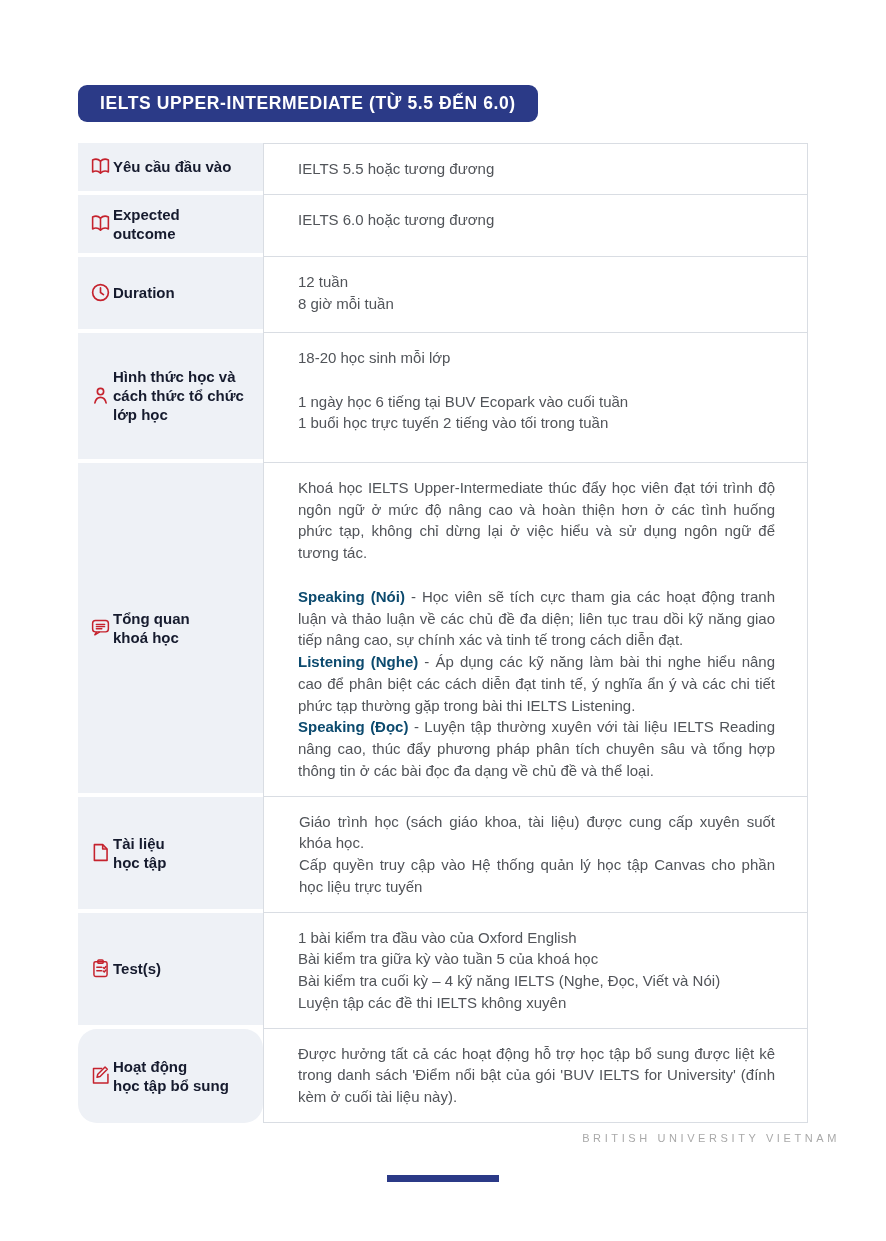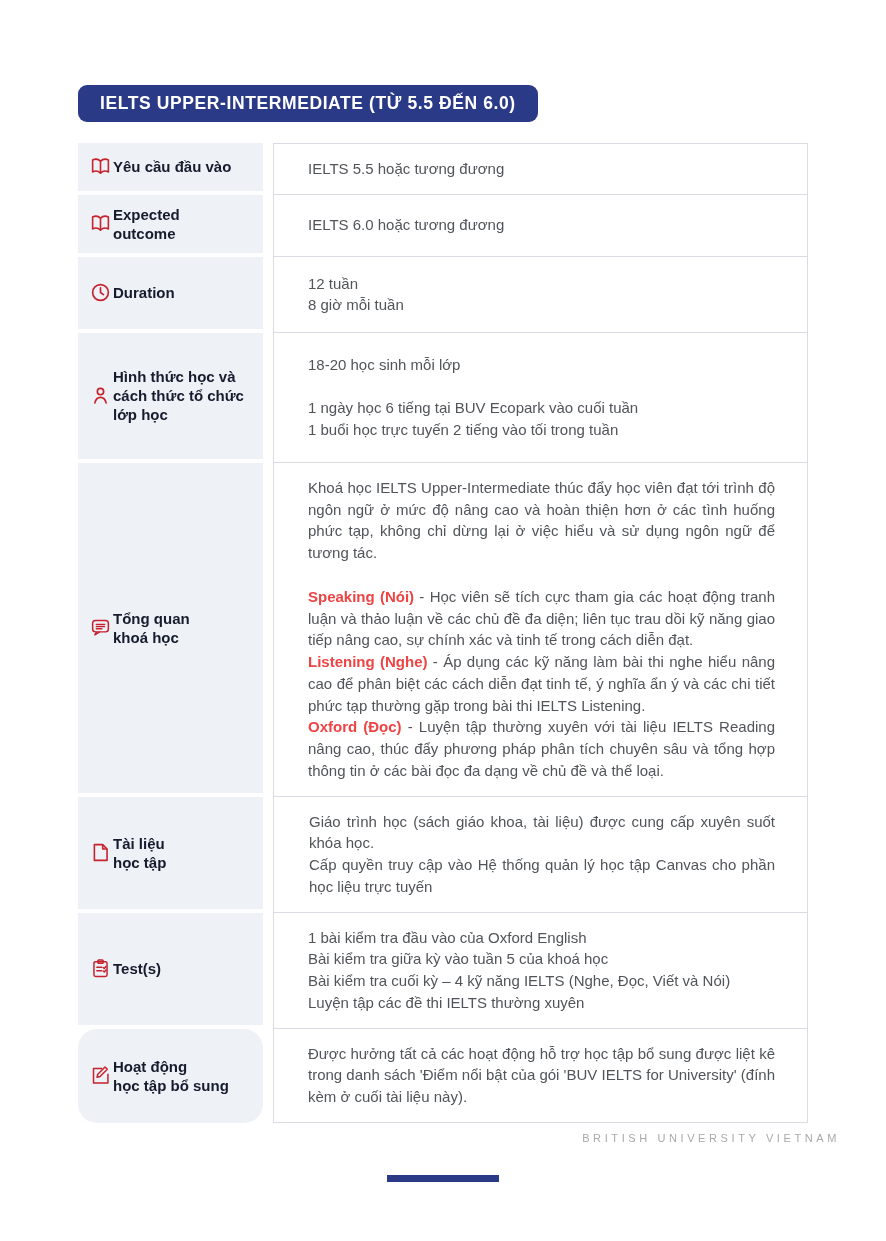--- a/index.html
+++ b/index.html
@@ -74,31 +74,30 @@
 
   .cell-right {
     flex: 1;
     background: #ffffff;
     border-left: 1px solid #d9dde3;
     border-right: 1px solid #d9dde3;
     border-bottom: 1px solid #d9dde3;
     padding: 14px 32px 14px 34px;
     display: flex;
     flex-direction: column;
-    justify-content: center;
-    margin-left: 10px;
+    justify-content: flex-start;
   }
   .row:first-child .cell-right { border-top: 1px solid #d9dde3; }
 
   .cell-right p {
     font-size: 15px;
     color: #515459;
     line-height: 1.45;
   }
-  .cell-right p strong { color: #ef4444; }
+  .cell-right p strong { color: #0c4a6e; }
   .cell-right p.gap-after { margin-bottom: 22px; }
   .cell-right.justify p { text-align: justify; }
 
   
   .row:nth-child(1) .cell-right { min-height: 49px; }
   .row:nth-child(2) .cell-right { min-height: 49px; }
   .row:nth-child(3) .cell-right { min-height: 76px; }
   .row:nth-child(4) .cell-right { min-height: 130px; }
   .row:nth-child(6) .cell-right { min-height: 90px; padding-left: 35px; }
   .row:nth-child(7) .cell-right { min-height: 104px; }
@@ -205,21 +204,21 @@
               <path d="M7.3 8.6h9.4M7.3 11h9.4M7.3 13.4h6.2" stroke-linecap="round"></path>
             </svg>
           </span>
           <span class="label">Tổng quan
 khoá học</span>
         </div>
         <div class="cell-right justify">
           <p class="gap-after">Khoá học IELTS Upper-Intermediate thúc đẩy học viên đạt tới trình độ ngôn ngữ ở mức độ nâng cao và hoàn thiện hơn ở các tình huống phức tạp, không chỉ dừng lại ở việc hiểu và sử dụng ngôn ngữ để tương tác.</p>
           <p><strong>Speaking (Nói)</strong> - Học viên sẽ tích cực tham gia các hoạt động tranh luận và thảo luận về các chủ đề đa diện; liên tục trau dồi kỹ năng giao tiếp nâng cao, sự chính xác và tinh tế trong cách diễn đạt.</p>
           <p><strong>Listening (Nghe)</strong> - Áp dụng các kỹ năng làm bài thi nghe hiểu nâng cao để phân biệt các cách diễn đạt tinh tế, ý nghĩa ẩn ý và các chi tiết phức tạp thường gặp trong bài thi IELTS Listening.</p>
-          <p><strong>Oxford (Đọc)</strong> - Luyện tập thường xuyên với tài liệu IELTS Reading nâng cao, thúc đẩy phương pháp phân tích chuyên sâu và tổng hợp thông tin ở các bài đọc đa dạng về chủ đề và thể loại.</p>
+          <p><strong>Speaking (Đọc)</strong> - Luyện tập thường xuyên với tài liệu IELTS Reading nâng cao, thúc đẩy phương pháp phân tích chuyên sâu và tổng hợp thông tin ở các bài đọc đa dạng về chủ đề và thể loại.</p>
         </div>
       </div>
       <div class="row">
         <div class="cell-left">
           <span class="icon">
             <svg viewBox="0 0 24 24" fill="none" stroke="currentColor" stroke-width="1.8" stroke-linejoin="round">
               <path d="M5 3h9.5L19.5 8v13H5z"></path>
               <path d="M14.5 3v5h5"></path>
             </svg>
           </span>
@@ -240,21 +239,21 @@
               <path d="M7.8 10.5h5.4M7.8 14.5h5.4" stroke-linecap="round"></path>
               <path d="M15 10.8l1.3 1.2 1.9-2.3M15 14.8l1.3 1.2 1.9-2.3" stroke-linecap="round"></path>
             </svg>
           </span>
           <span class="label">Test(s)</span>
         </div>
         <div class="cell-right">
           <p>1 bài kiểm tra đầu vào của Oxford English</p>
           <p>Bài kiểm tra giữa kỳ vào tuần 5 của khoá học</p>
           <p>Bài kiểm tra cuối kỳ – 4 kỹ năng IELTS (Nghe, Đọc, Viết và Nói)</p>
-          <p>Luyện tập các đề thi IELTS thường xuyên</p>
+          <p>Luyện tập các đề thi IELTS không xuyên</p>
         </div>
       </div>
       <div class="row">
         <div class="cell-left">
           <span class="icon">
             <svg viewBox="0 0 24 24" fill="none" stroke="currentColor" stroke-width="1.7" stroke-linejoin="round">
               <path d="M20.5 10v10.5H4V4h10"></path>
               <path d="M11.5 13.2 19.8 4.9 17.2 2.3 8.9 10.6l-.9 3.5z"></path>
             </svg>
           </span>

